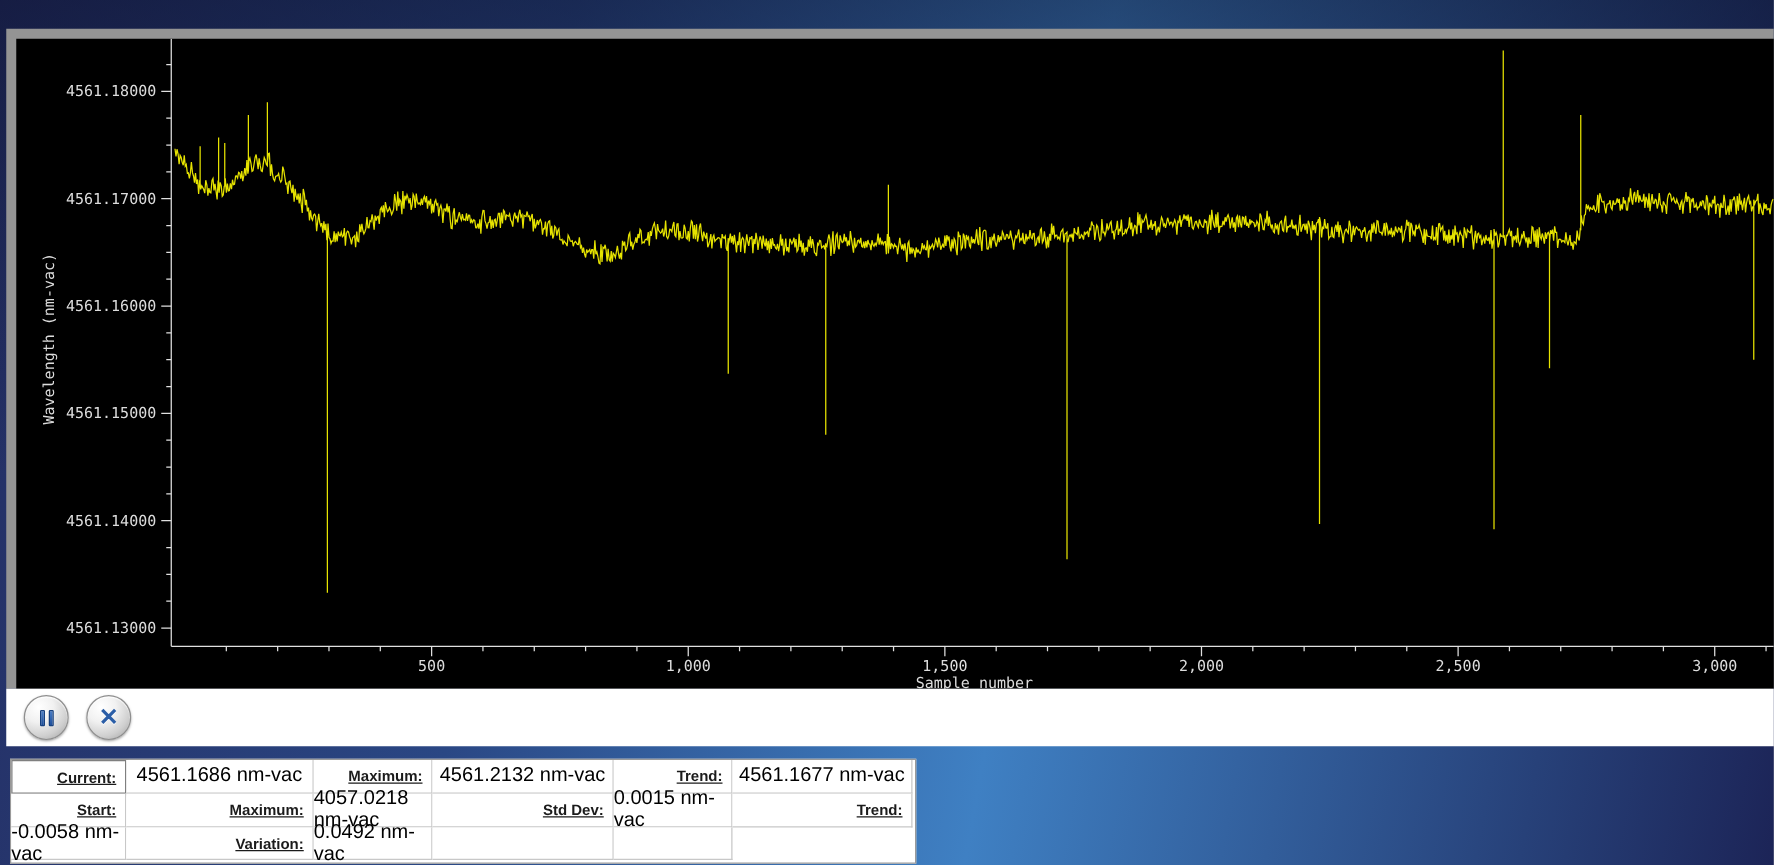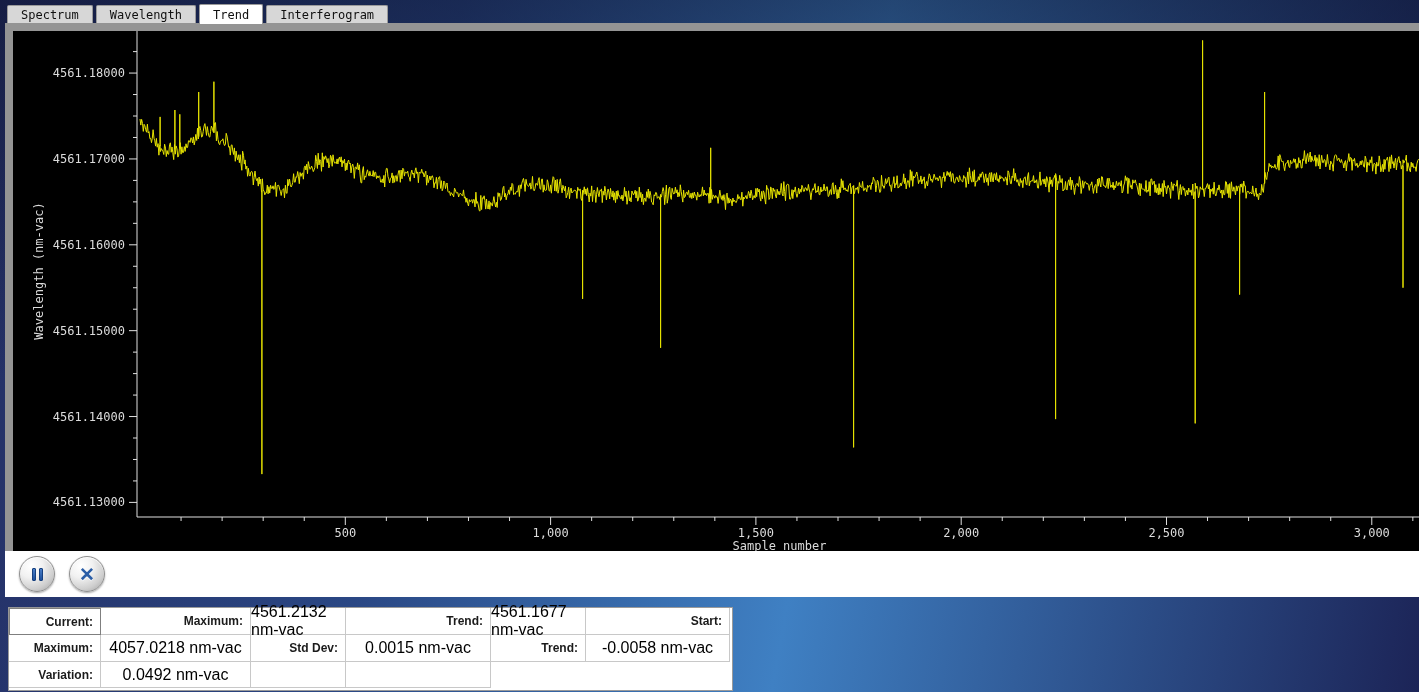--- a/index.html
+++ b/index.html
@@ -31,36 +31,30 @@
     background:linear-gradient(#4a7ec7,#1d4f9c);border:1px solid #16407f;box-sizing:border-box;}
   .x-glyph{font-size:19px;font-weight:bold;color:#2b5ea7;line-height:1;
     text-shadow:0 1px 0 rgba(255,255,255,.7);}
   
   .stats{position:absolute;left:8px;top:607px;width:723px;height:82px;background:#ffffff;
     border:1px solid #9a9a9a;display:grid;
     grid-template-columns:92px 150px 95px 145px 95px 144px;
     grid-template-rows:27px 27px 26px;}
   .cell{border-right:1px solid #c8c8c8;border-bottom:1px solid #c8c8c8;
     display:flex;align-items:center;box-sizing:border-box;background:#fff;}
-  .cell.lab{justify-content:flex-end;padding-right:7px;font-size:12px;font-weight:bold;color:#1b1b1b;}
+  .cell.lab{justify-content:flex-end;padding-right:7px;font-size:12px;font-weight:bold;color:#1b1b1b;text-decoration:underline;}
   .cell.val{justify-content:center;font-size:16px;color:#000;}
   .cell.focus-cell{border:1px solid #7f7f7f;box-shadow:1px 1px 2px rgba(0,0,0,.35);}
   text{font-family:"DejaVu Sans Mono",monospace;}
 </style>
 </head>
 <body>
 
 <div class="window">
 
-  <div class="tabbar">
-    <div class="tab">Spectrum</div>
-    <div class="tab">Wavelength</div>
-    <div class="tab active">Trend</div>
-    <div class="tab">Interferogram</div>
-  </div>
 
   <div class="chart-frame">
     <div class="chart-black">
       <svg id="trend-svg" width="1406" height="520">
           <line x1="124" y1="0" x2="124" y2="486" stroke="#e0e0e0" stroke-width="1"></line>
           <line x1="124" y1="486" x2="1406" y2="486" stroke="#e0e0e0" stroke-width="1"></line>
           <line x1="116" y1="471.402826856807" x2="124" y2="471.402826856807" stroke="#e0e0e0"></line>
           <text x="112" y="475.402826856807" text-anchor="end" font-size="12" fill="#dcdcdc">4561.13000</text>
           <line x1="116" y1="385.5371024731395" x2="124" y2="385.5371024731395" stroke="#e0e0e0"></line>
           <text x="112" y="389.5371024731395" text-anchor="end" font-size="12" fill="#dcdcdc">4561.14000</text>
@@ -139,20 +133,21 @@
           <span></span>
         </div>
     </div>
     <div class="round-btn">
       <div class="x-glyph">✕</div>
     </div>
   </div>
 
   <div class="stats">
     <div class="cell lab focus-cell">Current:</div>
+    <div class="cell val">4561.1686 nm-vac</div>
     <div class="cell lab">Maximum:</div>
     <div class="cell val">4561.2132 nm-vac</div>
     <div class="cell lab">Trend:</div>
     <div class="cell val">4561.1677 nm-vac</div>
 
     <div class="cell lab">Start:</div>
     <div class="cell lab">Maximum:</div>
     <div class="cell val">4057.0218 nm-vac</div>
     <div class="cell lab">Std Dev:</div>
     <div class="cell val">0.0015 nm-vac</div>

